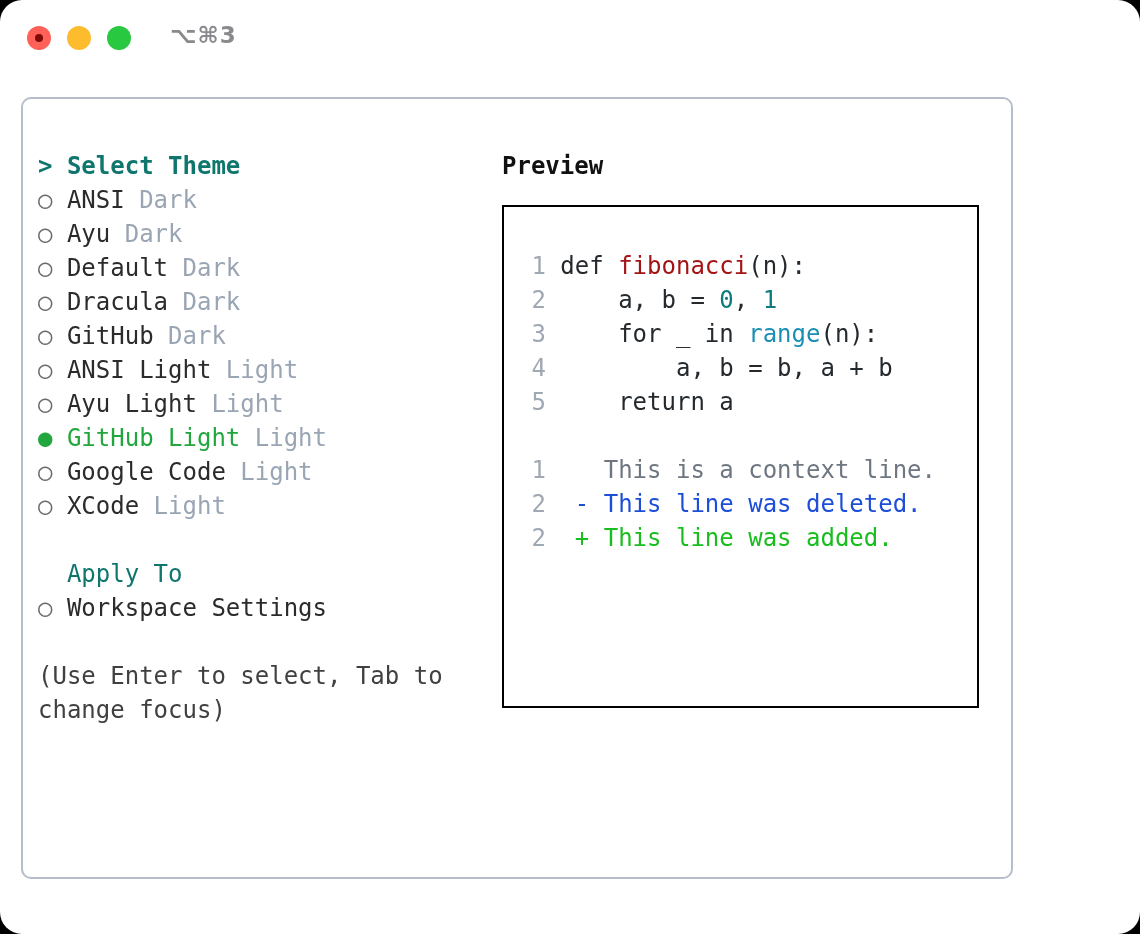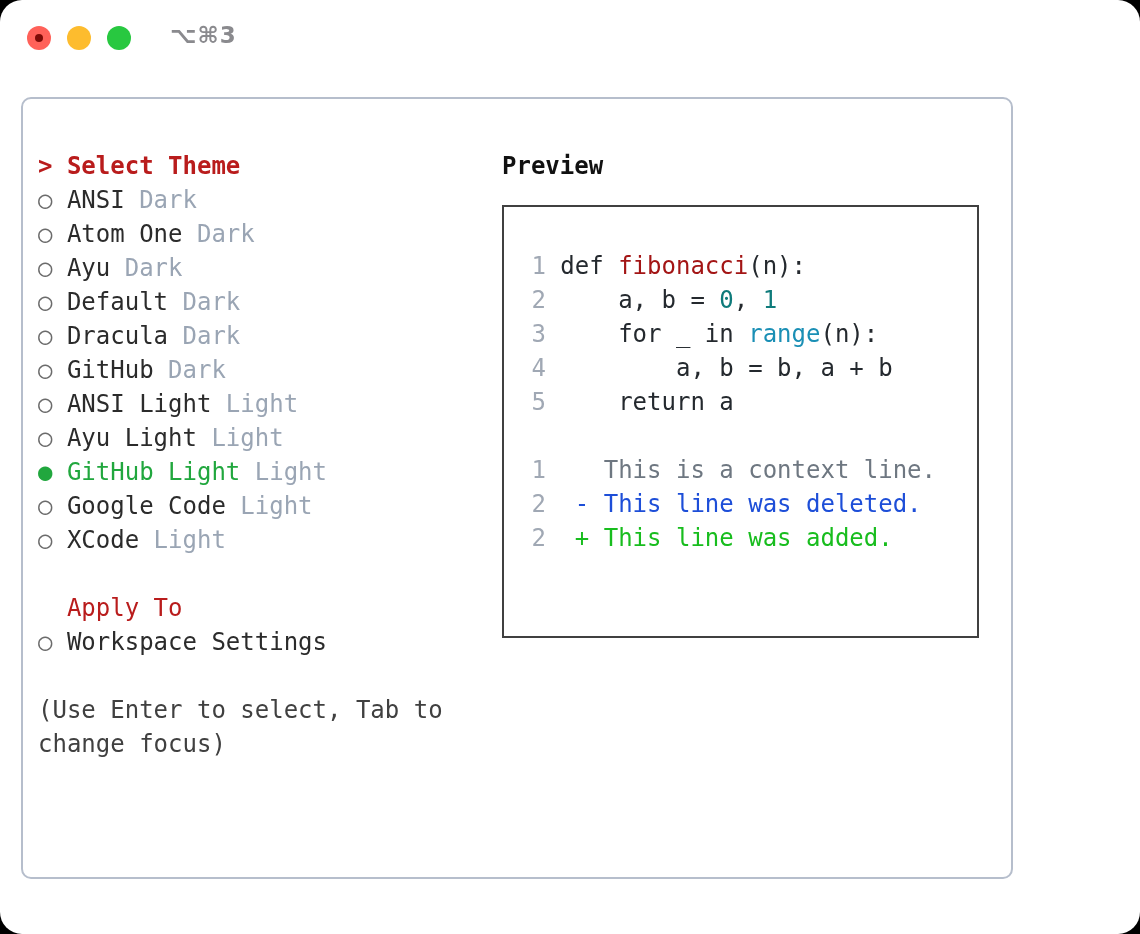--- a/index.html
+++ b/index.html
@@ -84,21 +84,21 @@
   
   .left-col {
     position: absolute;
     left: 15px;
     top: 50px;
     width: 450px;
   }
   .section-head {
     font-size: 24px;
     line-height: 34px;
-    color: #b91c1c;
+    color: #0f766e;
     white-space: pre;
     font-family: "DejaVu Sans Mono", monospace;
   }
   .section-head.focused { font-weight: 700; }
 
   .opt-row {
     font-size: 24px;
     line-height: 34px;
     white-space: pre;
     color: #2B2B2B;
@@ -129,22 +129,22 @@
   .preview-title {
     font-size: 24px;
     line-height: 34px;
     font-weight: 700;
     color: #111111;
     font-family: "DejaVu Sans Mono", monospace;
   }
   .preview-box {
     margin-top: 22px;
     width: 477px;
-    height: 433px;
-    border: 2px solid #404040;
+    height: 503px;
+    border: 2px solid #000000;
     box-sizing: border-box;
     background: #ffffff;
     position: relative;
   }
   .code {
     position: absolute;
     left: 13px;
     top: 42px;
     font-size: 24px;
     line-height: 34px;
@@ -182,21 +182,20 @@
   </div>
 
   <div class="panel">
 
     <div class="left-col">
 
       <div class="section-head focused">&gt; Select Theme</div>
 
       <div id="theme-list">
           <div class="opt-row"><span class="bullet">○</span><span> </span><span class="opt-label">ANSI</span><span class="badge"> Dark</span></div>
-          <div class="opt-row"><span class="bullet">○</span><span> </span><span class="opt-label">Atom One</span><span class="badge"> Dark</span></div>
           <div class="opt-row"><span class="bullet">○</span><span> </span><span class="opt-label">Ayu</span><span class="badge"> Dark</span></div>
           <div class="opt-row"><span class="bullet">○</span><span> </span><span class="opt-label">Default</span><span class="badge"> Dark</span></div>
           <div class="opt-row"><span class="bullet">○</span><span> </span><span class="opt-label">Dracula</span><span class="badge"> Dark</span></div>
           <div class="opt-row"><span class="bullet">○</span><span> </span><span class="opt-label">GitHub</span><span class="badge"> Dark</span></div>
           <div class="opt-row"><span class="bullet">○</span><span> </span><span class="opt-label">ANSI Light</span><span class="badge"> Light</span></div>
           <div class="opt-row"><span class="bullet">○</span><span> </span><span class="opt-label">Ayu Light</span><span class="badge"> Light</span></div>
           <div class="opt-row"><span class="bullet on">●</span><span> </span><span class="opt-label on">GitHub Light</span><span class="badge"> Light</span></div>
           <div class="opt-row"><span class="bullet">○</span><span> </span><span class="opt-label">Google Code</span><span class="badge"> Light</span></div>
           <div class="opt-row"><span class="bullet">○</span><span> </span><span class="opt-label">XCode</span><span class="badge"> Light</span></div>
         </div>

